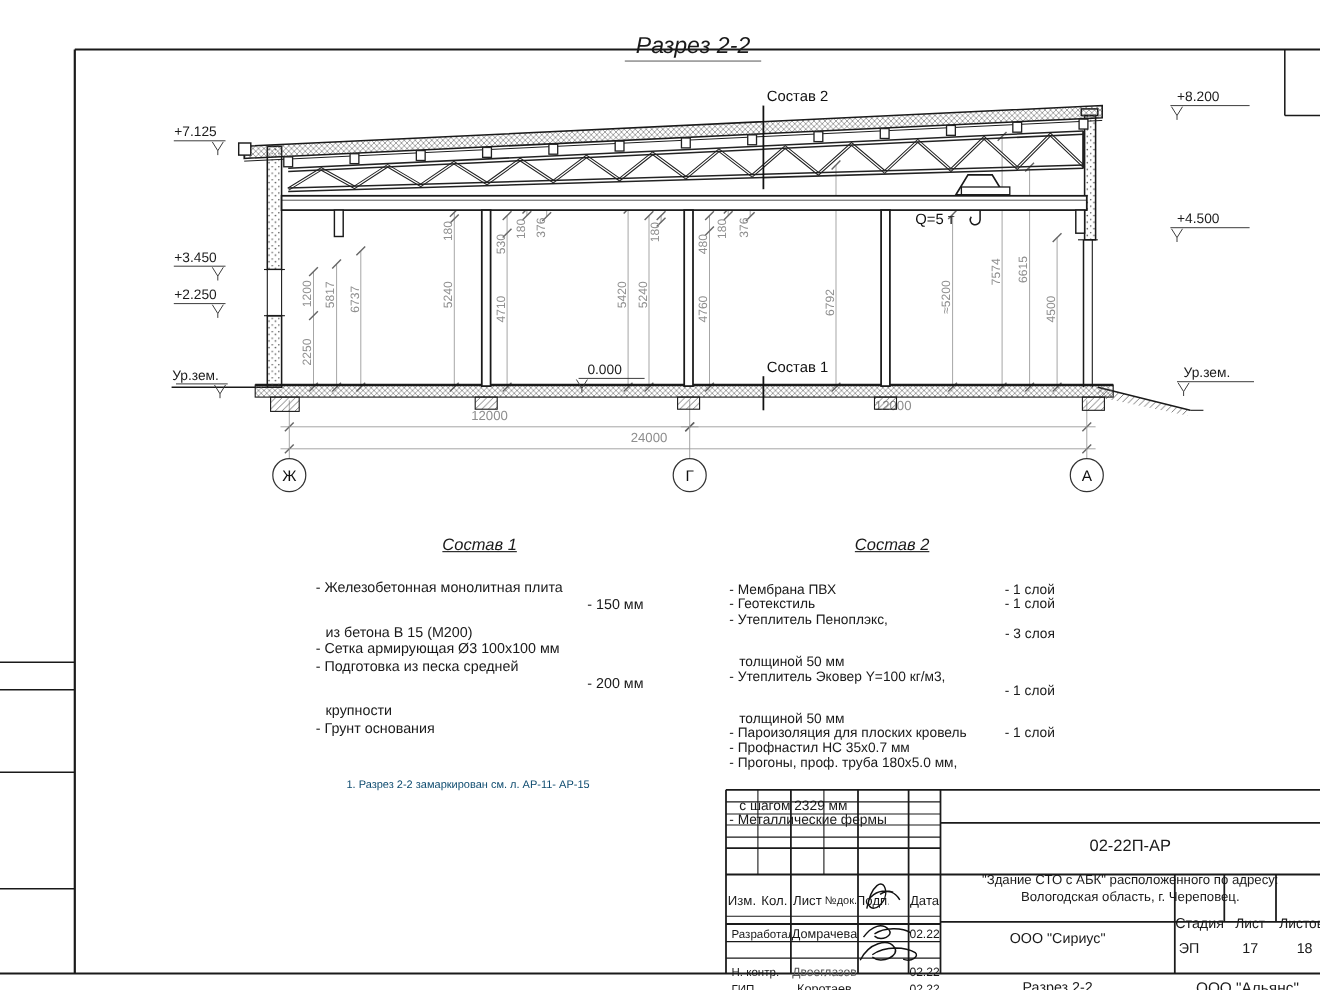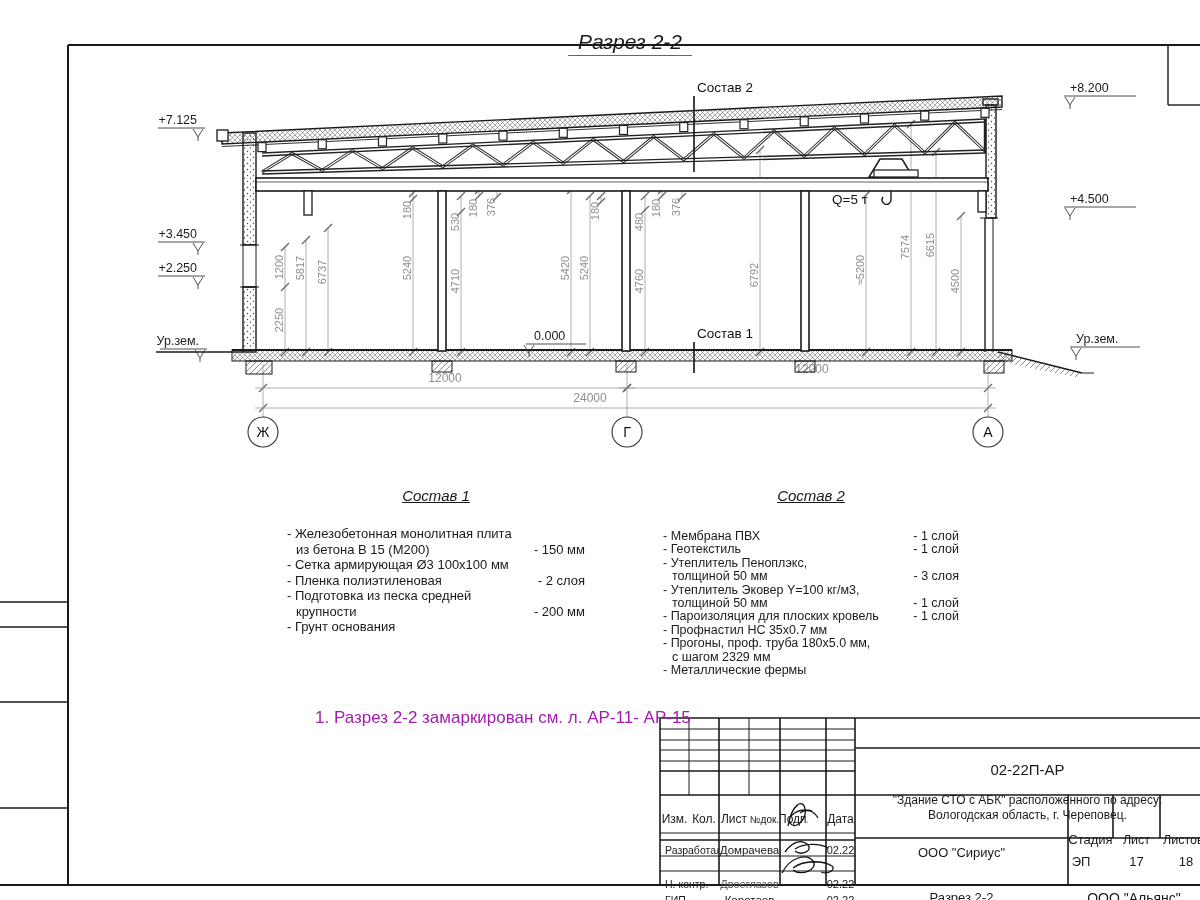--- a/index.html
+++ b/index.html
@@ -16,23 +16,23 @@
   .axistext{fill:#111;font-size:14px;font-family:"Liberation Sans",sans-serif;}
   .callout{fill:#111;font-size:13.5px;font-family:"Liberation Sans",sans-serif;}
   #page-title{left:460px;top:30px;width:340px;text-align:center;font-size:21px;font-style:italic;}
   #page-title span{border-bottom:1.4px solid #666;padding:0 10px 2px;}
   .sostav{position:absolute;}
   .sostav-title{text-align:center;font-size:15px;font-style:italic;text-decoration:underline;}
   .sostav-lines{margin-top:22px;}
   #sostav1 .sostav-lines{font-size:13px;line-height:15.5px;}
   #sostav2 .sostav-lines{font-size:12.5px;line-height:13.4px;margin-top:26px;}
   .srow{display:flex;justify-content:space-between;}
-  .srow .ind{padding-left:9px;}
+  .srow .ind{padding-left:9px;margin-top:25px;}
   .srow .v{white-space:nowrap;}
-  #note-text{left:315px;top:708px;width:420px;font-size:17px;color:#a21caf;}
+  #note-text{left:315px;top:708px;width:420px;font-size:10px;color:#0c4a6e;}
   .tb-cell{position:absolute;display:flex;align-items:center;justify-content:center;
            font-size:12px;overflow:hidden;margin-top:36px;}
   .tb-left{justify-content:flex-start;padding-left:3px;box-sizing:border-box;}
   .tb-gray{color:#555;}
 </style>
 </head>
 <body>
 
 <div id="page">
 
@@ -413,24 +413,20 @@
         </div>
         <div class="srow">
           <span class="ind">из бетона В 15 (М200)</span>
           <span class="v">- 150 мм</span>
         </div>
         <div class="srow">
           <span class="">- Сетка армирующая Ø3 100х100 мм</span>
           <span class="v"></span>
         </div>
         <div class="srow">
-          <span class="">- Пленка полиэтиленовая</span>
-          <span class="v">-  2 слоя</span>
-        </div>
-        <div class="srow">
           <span class="">- Подготовка из песка средней</span>
           <span class="v"></span>
         </div>
         <div class="srow">
           <span class="ind">крупности</span>
           <span class="v">- 200 мм</span>
         </div>
         <div class="srow">
           <span class="">- Грунт основания</span>
           <span class="v"></span>

